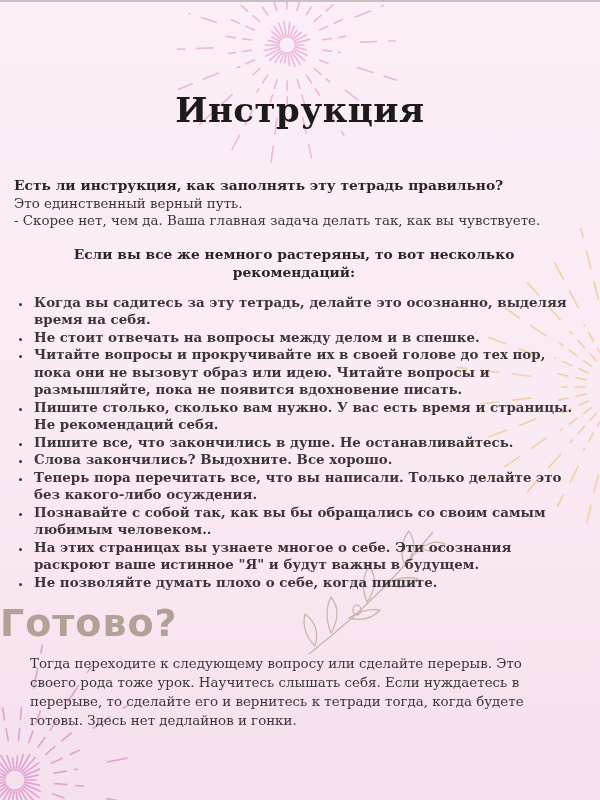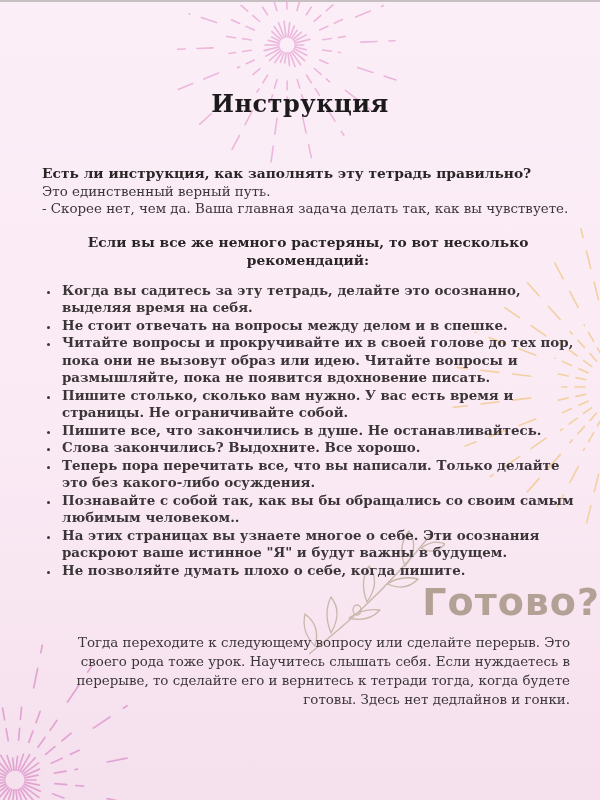--- a/index.html
+++ b/index.html
@@ -14,49 +14,49 @@
     font-family:"DejaVu Serif","Liberation Serif",serif;
     color:#3b3538;
   }
   .deco{position:absolute;pointer-events:none;}
   .title{
     position:relative;z-index:2;
     margin:0;padding-top:88px;
     text-align:center;
     font-family:"DejaVu Serif","Liberation Serif",serif;
     font-weight:bold;
-    font-size:24px;line-height:1.2;
+    font-size:34px;line-height:1.2;
     letter-spacing:0.5px;
     color:#1d1a1c;
   }
   .content{
     position:relative;z-index:2;
-    margin:46px 26px 0 42px;
+    margin:46px 26px 0 14px;
     font-size:13.4px;line-height:17.8px;
   }
   .bold-q{margin:0;font-weight:bold;font-size:13.8px;color:#2a2527;}
   .answer{margin:0;}
   .bold-q.second{margin-top:16px;text-align:center;}
   ul.recs{margin:12px 0 0 0;padding:0 0 0 18px;font-weight:bold;}
   ul.recs li{margin:0;padding-left:2px;line-height:17.5px;}
   ul.recs li::marker{font-size:11px;}
   .done-word{
     position:relative;z-index:2;
-    margin-top:2px;
-    text-align:right;
+    margin-top:11px;
+    text-align:left;
     font-family:"DejaVu Sans","Liberation Sans",sans-serif;
     font-weight:bold;
     font-size:38px;line-height:1.15;
     letter-spacing:1px;
     color:#b3a196;
   }
   .closing{
     position:relative;z-index:2;
     width:540px;margin:8px auto 0;
-    text-align:right;
+    text-align:left;
     font-size:13.4px;line-height:19px;
   }
   .closing.bold{margin-top:16px;font-weight:bold;font-size:13.8px;color:#2a2527;}
 </style>
 </head>
 <body>
 
 <div class="page">
 
   <svg class="deco" style="left:117px;top:-107px" width="340" height="300" viewBox="0 0 340 300">
@@ -278,21 +278,21 @@
     <p class="bold-q">Есть ли инструкция, как заполнять эту тетрадь правильно?</p>
     <p class="answer">Это единственный верный путь.</p>
     <p class="answer">- Скорее нет, чем да. Ваша главная задача делать так, как вы чувствуете.</p>
 
     <p class="bold-q second">Если вы все же немного растеряны, то вот несколько рекомендаций:</p>
 
     <ul class="recs">
       <li>Когда вы садитесь за эту тетрадь, делайте это осознанно, выделяя время на себя.</li>
       <li>Не стоит отвечать на вопросы между делом и в спешке.</li>
       <li>Читайте вопросы и прокручивайте их в своей голове до тех пор, пока они не вызовут образ или идею. Читайте вопросы и размышляйте, пока не появится вдохновение писать.</li>
-      <li>Пишите столько, сколько вам нужно. У вас есть время и страницы. Не ограничивайте собой.</li>
+      <li>Пишите столько, сколько вам нужно. У вас есть время и страницы. Не рекомендаций себя.</li>
       <li>Пишите все, что закончились в душе. Не останавливайтесь.</li>
       <li>Слова закончились? Выдохните. Все хорошо.</li>
       <li>Теперь пора перечитать все, что вы написали. Только делайте это без какого-либо осуждения.</li>
       <li>Познавайте с собой так, как вы бы обращались со своим самым любимым человеком..</li>
       <li>На этих страницах вы узнаете многое о себе. Эти осознания раскроют ваше истинное "Я" и будут важны в будущем.</li>
       <li>Не позволяйте думать плохо о себе, когда пишите.</li>
     </ul>
   </div>
 
   <div class="done-word">Готово?</div>

